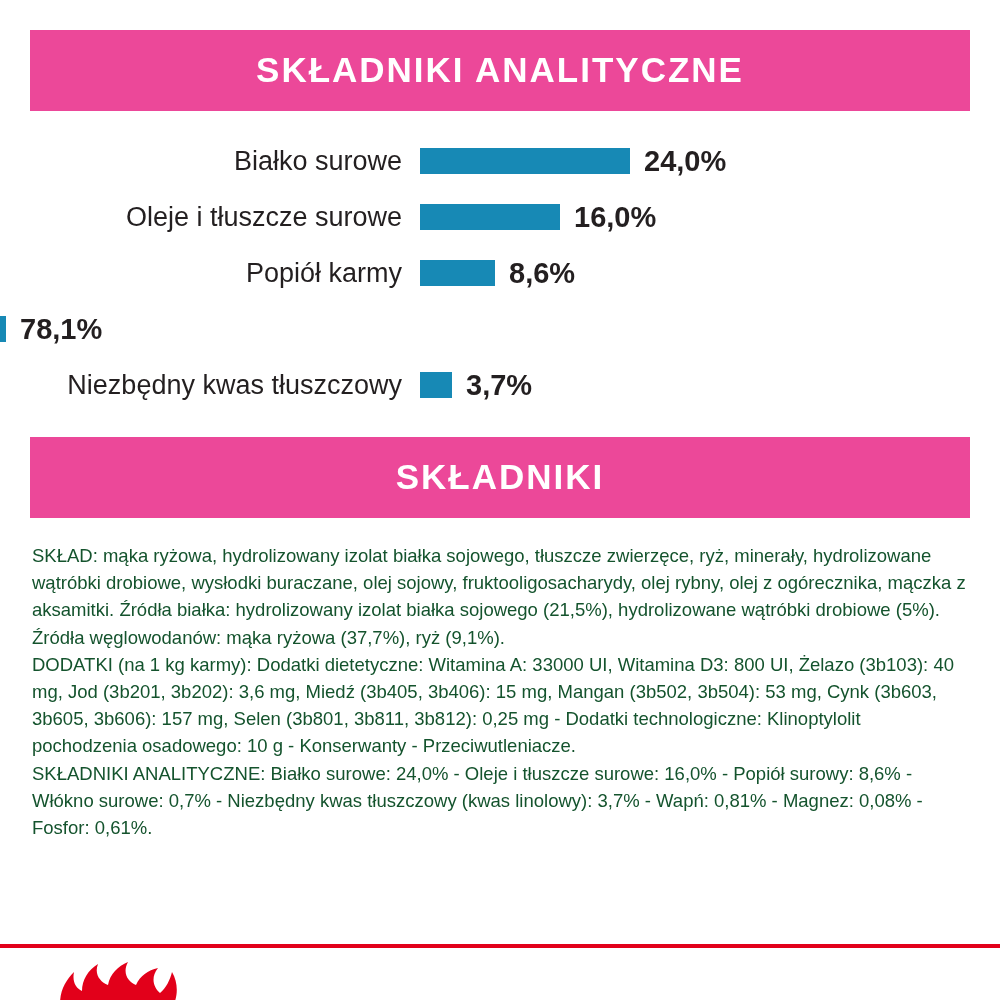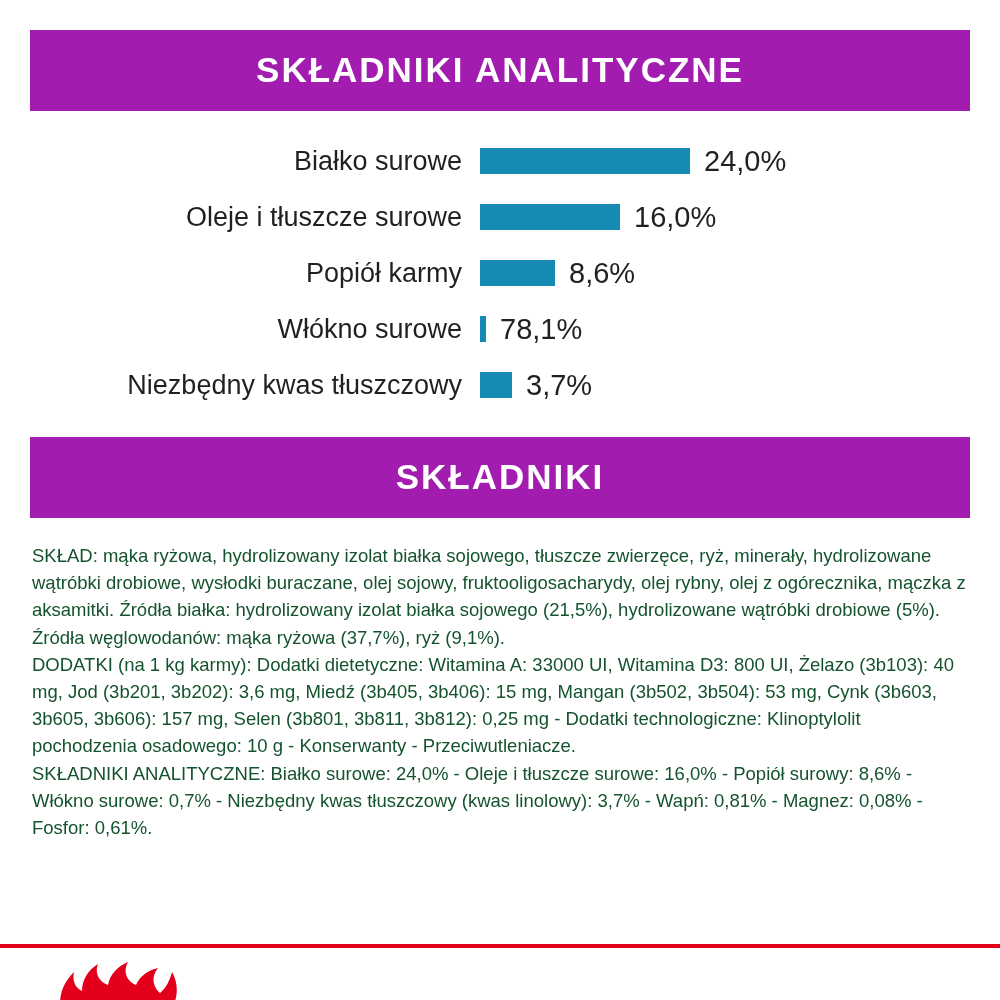--- a/index.html
+++ b/index.html
@@ -15,21 +15,21 @@
   }
   .page {
     position: relative;
     width: 1000px;
     height: 1000px;
     box-sizing: border-box;
   }
 
   
   .banner {
-    background: #a21caf;
+    background: #ec4899;
     color: #ffffff;
     text-align: center;
     font-size: 35px;
     font-weight: bold;
     letter-spacing: 2px;
     line-height: 1;
     padding: 22px 0 24px 0;
   }
   .banner-1 {
     margin: 30px 30px 0 30px;
@@ -42,40 +42,40 @@
   .chart {
     margin-top: 22px;
     padding: 0 0 0 0;
   }
   .chart-row {
     display: flex;
     align-items: center;
     height: 56px;
   }
   .chart-label {
-    width: 480px;
+    width: 420px;
     text-align: right;
     padding-right: 18px;
     font-size: 27px;
     color: #231f20;
     white-space: nowrap;
     box-sizing: border-box;
   }
   .chart-barwrap {
     flex: 1;
     display: flex;
     align-items: center;
   }
   .chart-bar {
     height: 26px;
     background: #1789b5;
   }
   .chart-value {
     font-size: 29px;
-    font-weight: normal;
+    font-weight: bold;
     color: #231f20;
     padding-left: 14px;
     white-space: nowrap;
   }
 
   
   .ingredients {
     padding: 24px 32px 0 32px;
   }
   .ingredients p {
@@ -137,21 +137,20 @@
 
     <div class="chart-row">
       <div class="chart-label">Popiół karmy</div>
       <div class="chart-barwrap">
         <div class="chart-bar" style="width:75px"></div>
         <div class="chart-value">8,6%</div>
       </div>
     </div>
 
     <div class="chart-row">
-      <div class="chart-label">Włókno surowe</div>
       <div class="chart-barwrap">
         <div class="chart-bar" style="width:6px"></div>
         <div class="chart-value">78,1%</div>
       </div>
     </div>
 
     <div class="chart-row">
       <div class="chart-label">Niezbędny kwas tłuszczowy</div>
       <div class="chart-barwrap">
         <div class="chart-bar" style="width:32px"></div>

